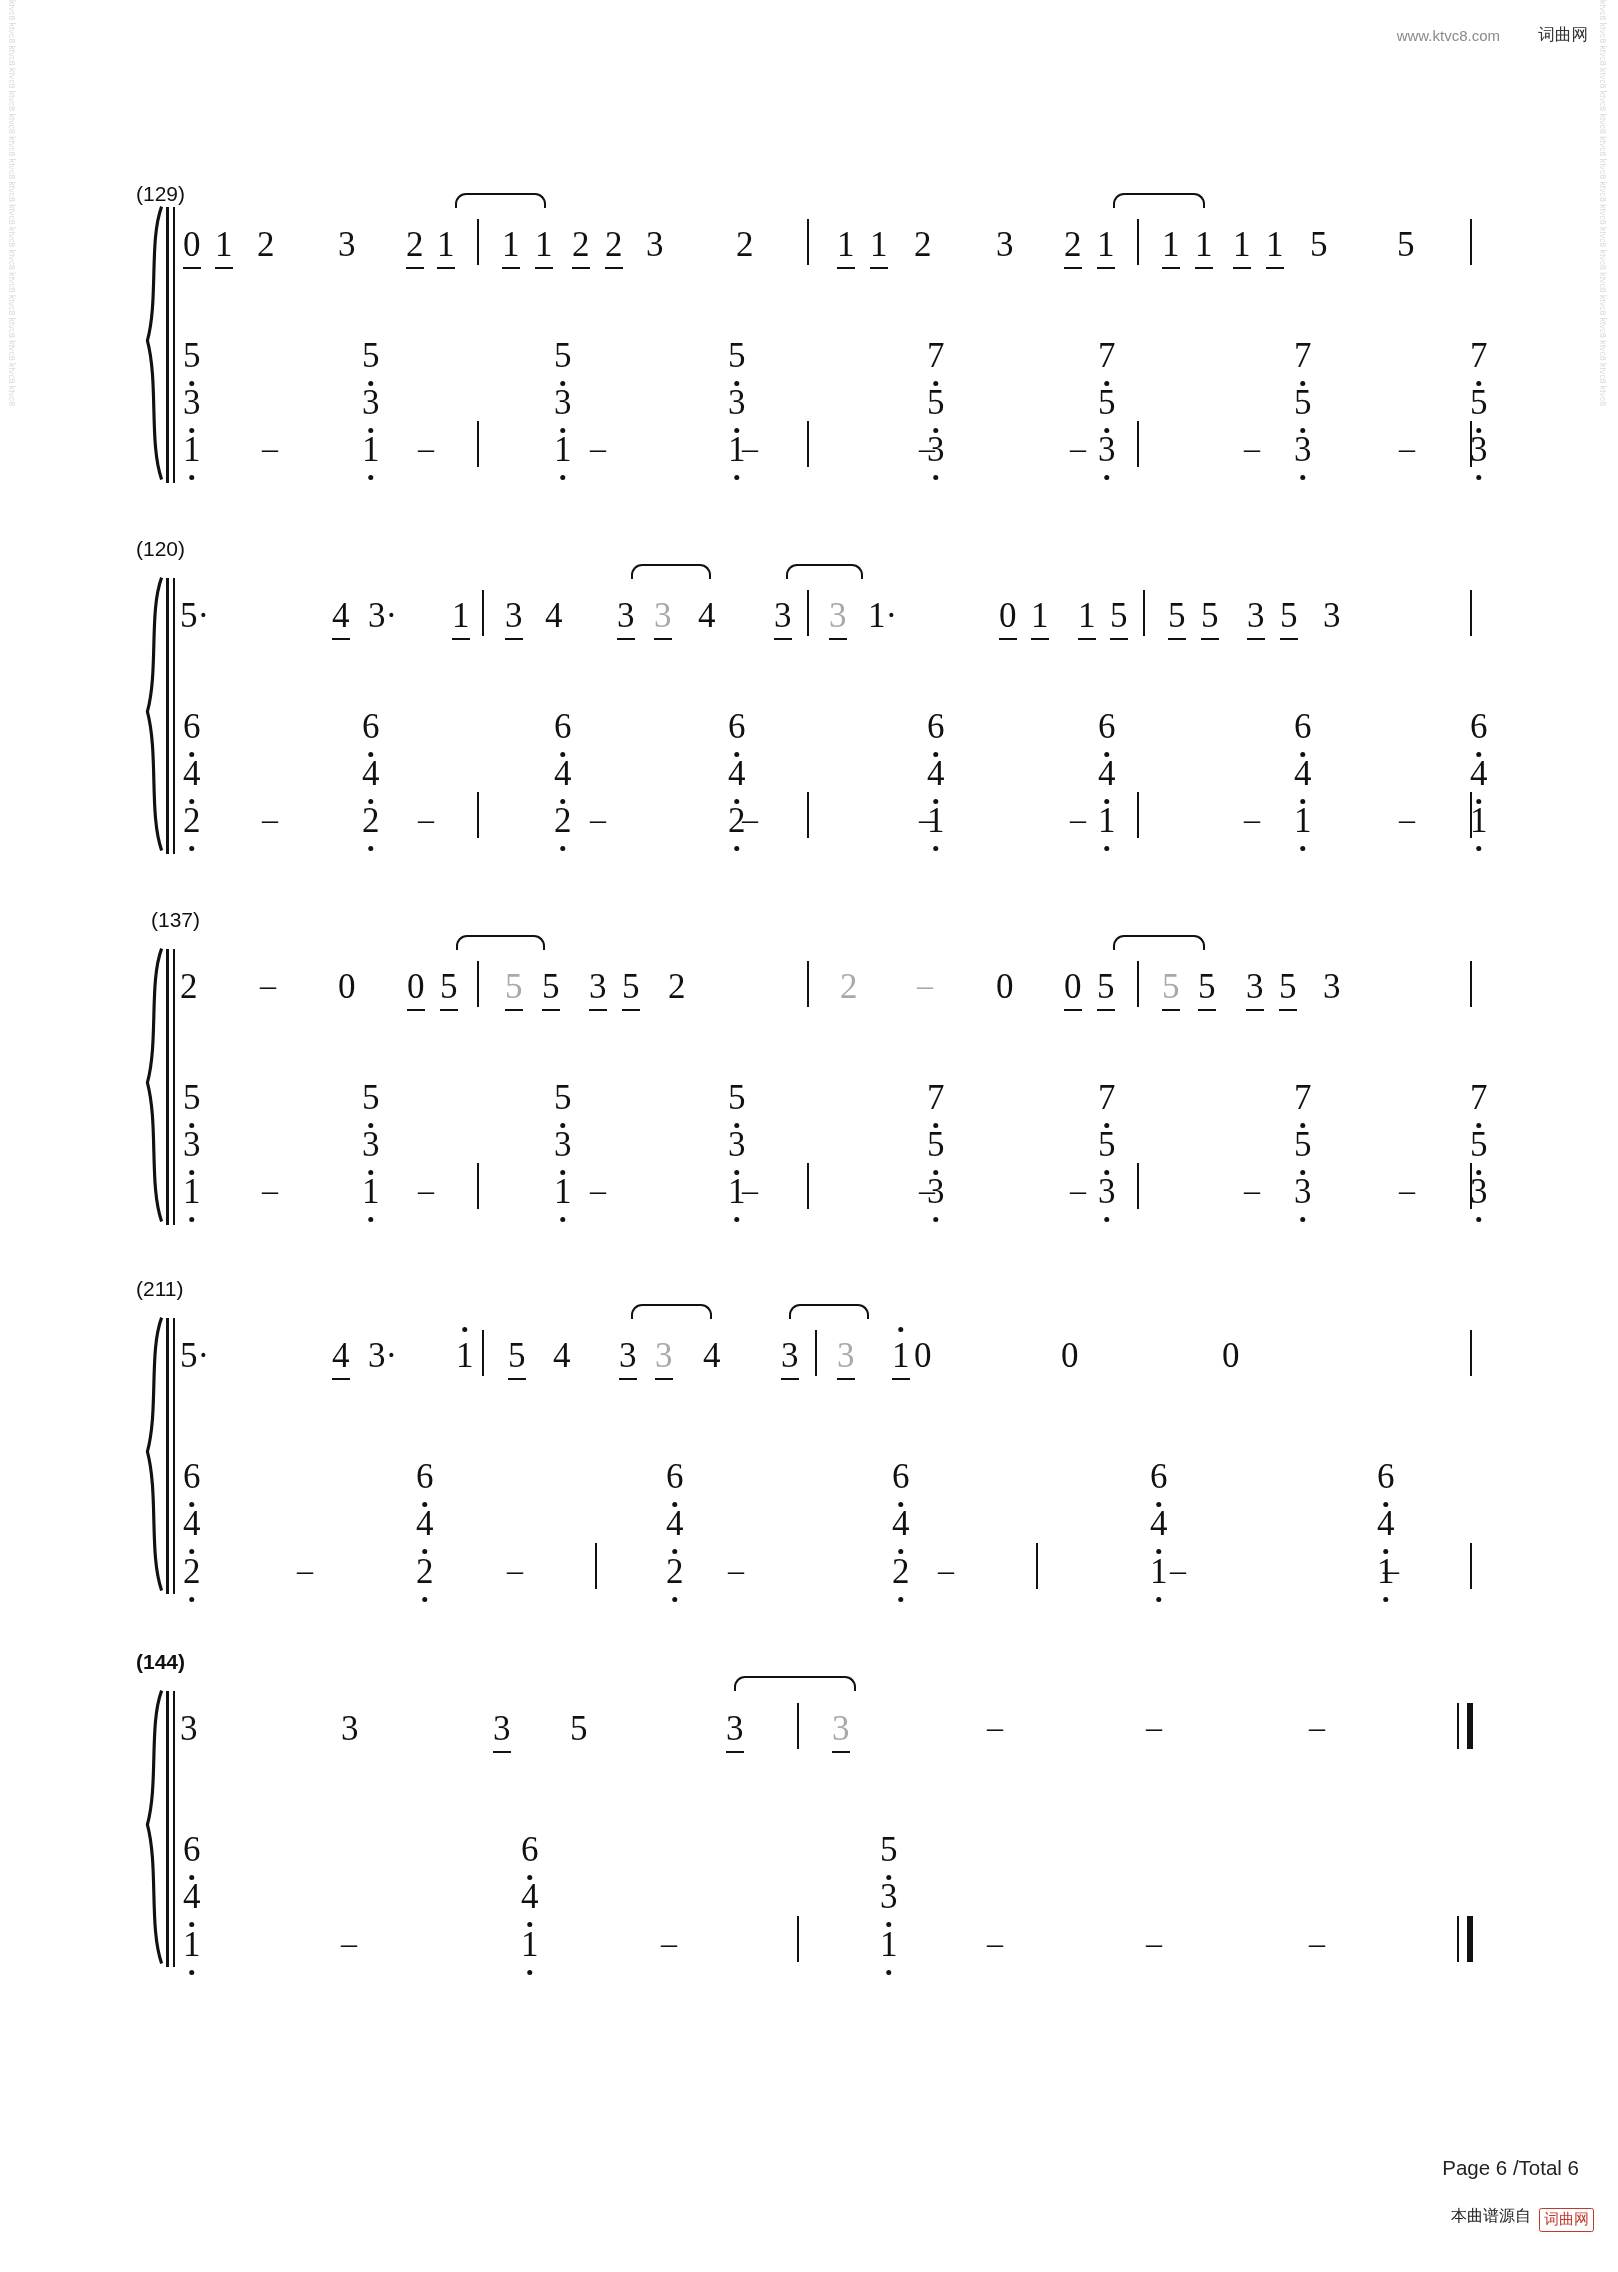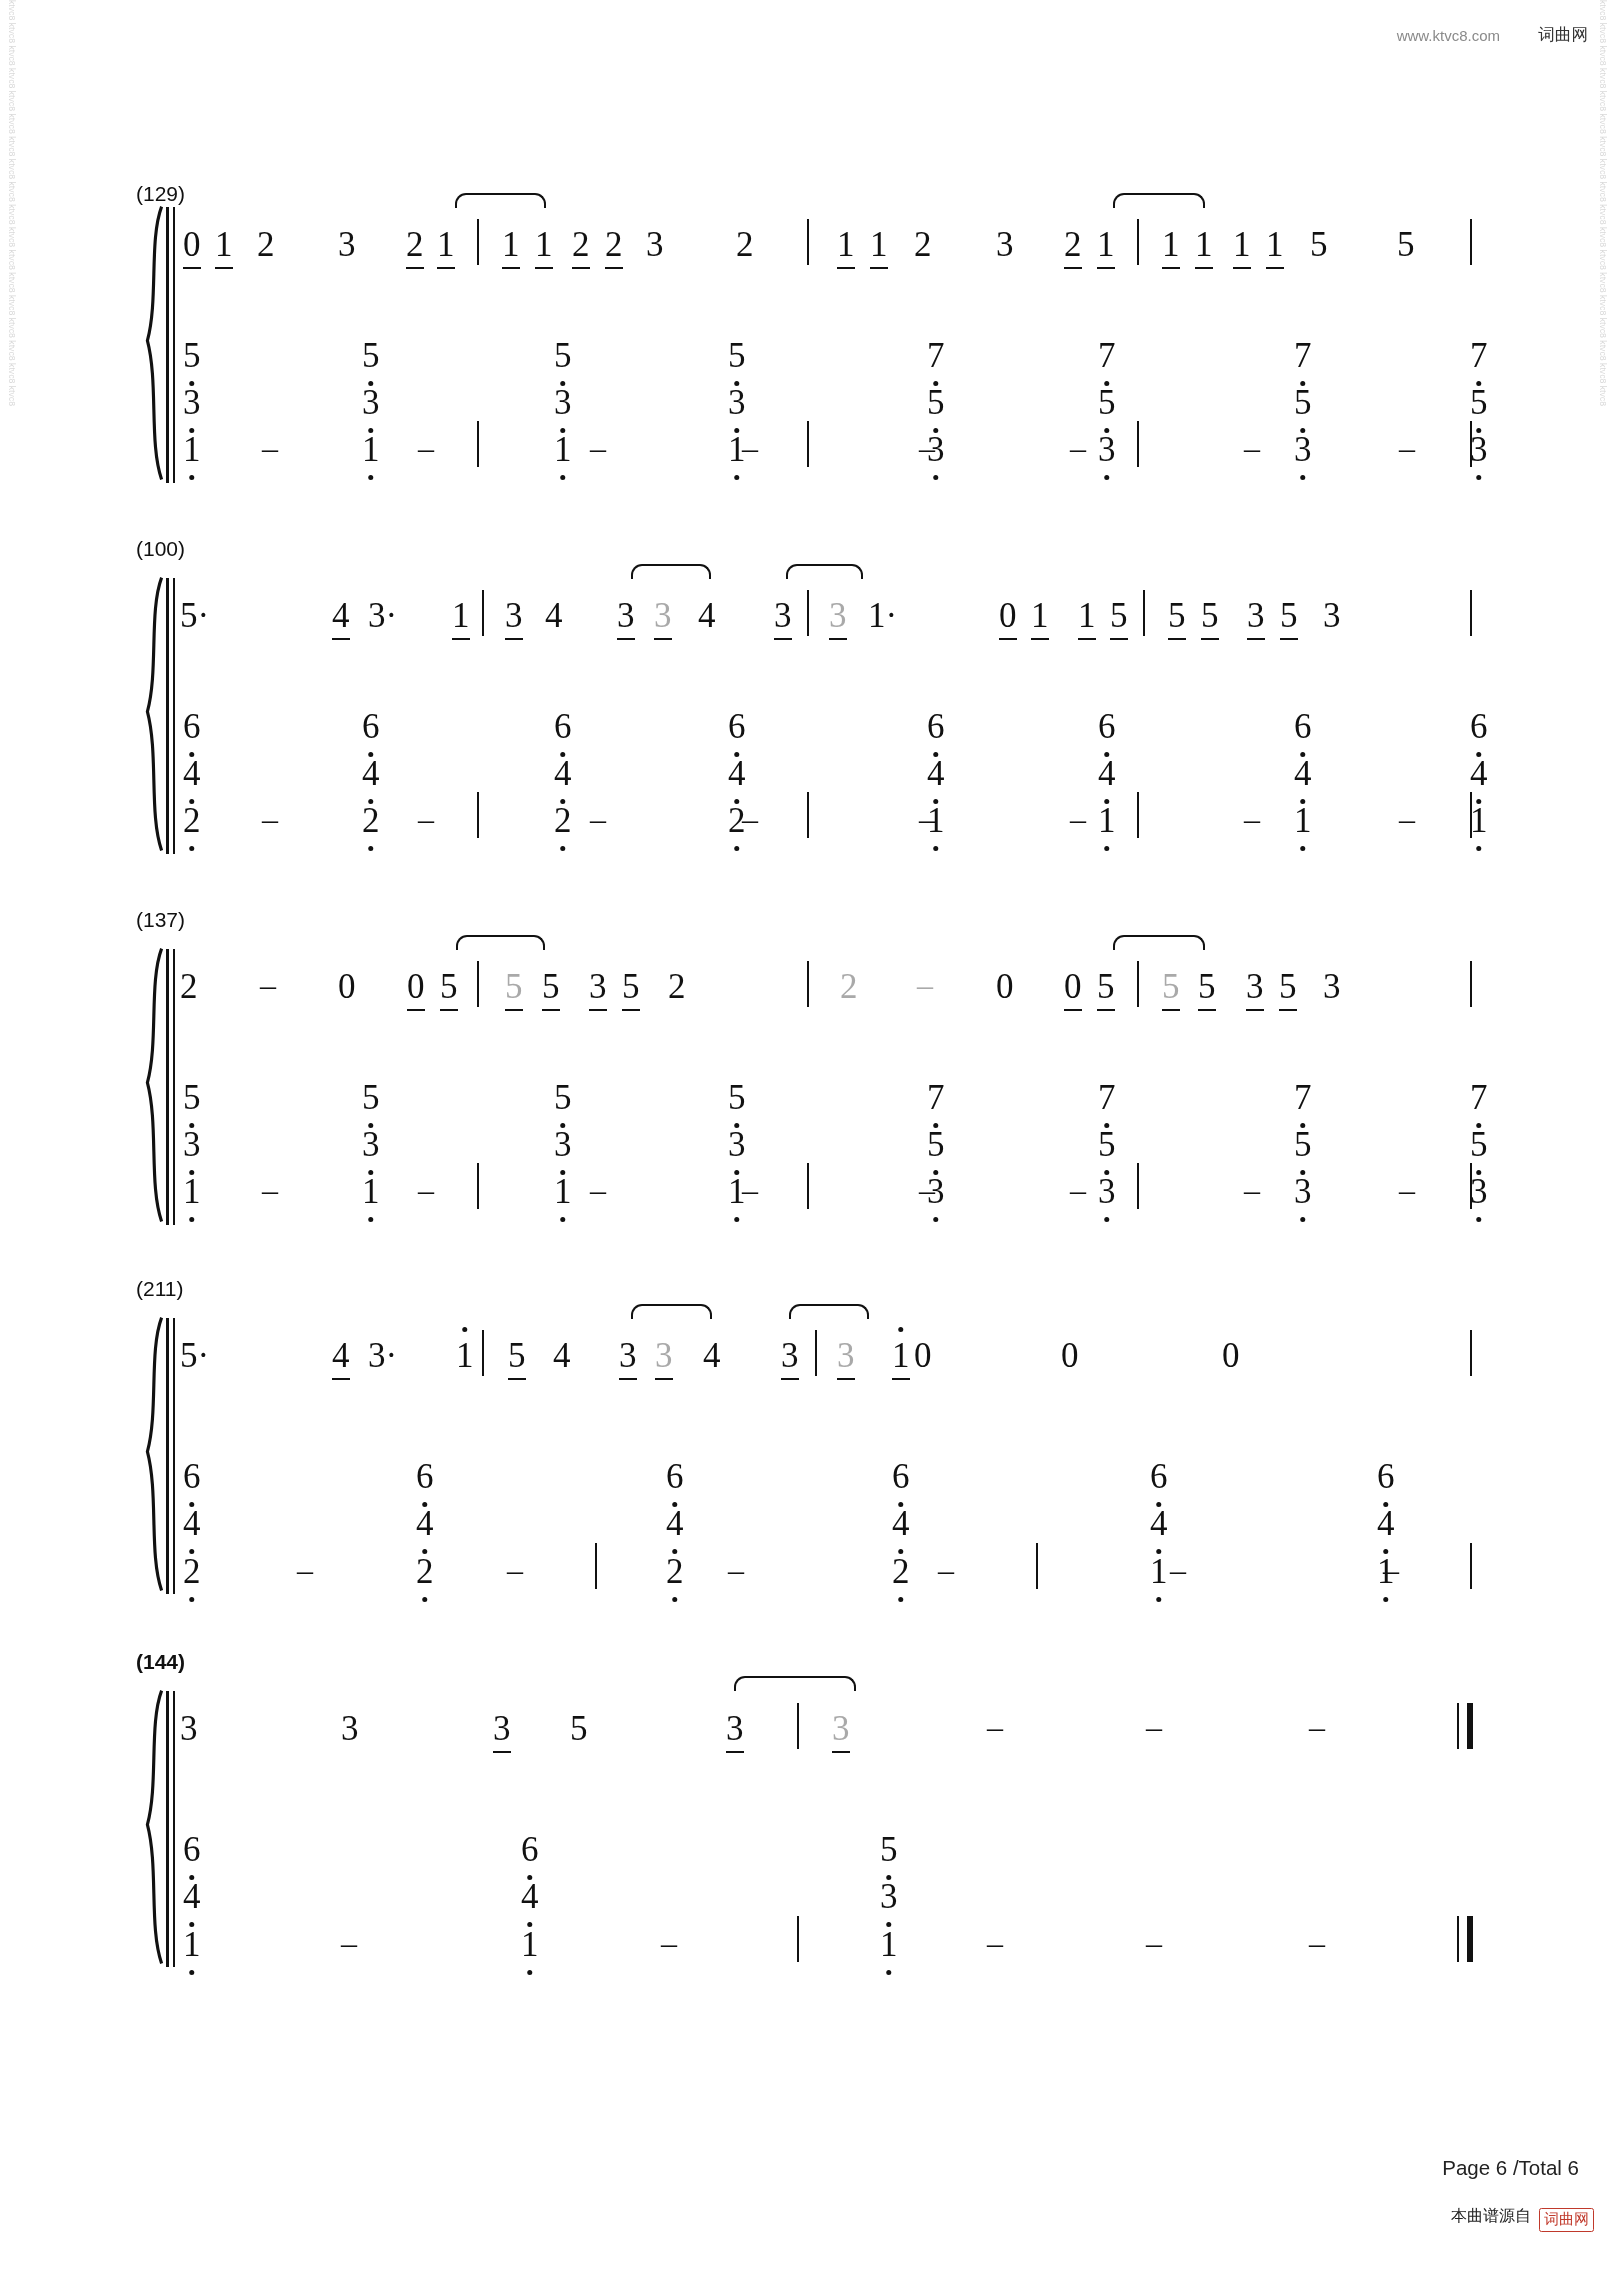--- a/index.html
+++ b/index.html
@@ -195,21 +195,21 @@
       <div class="barline" style="left:1137px;top:-9.5px;height:46px;"></div>
       <span class="cell num dot-below" style="left:1168px;">3</span>
       <span class="cell dash" style="left:1244px;">–</span>
       <span class="cell num dot-below" style="left:1323px;">3</span>
       <span class="cell dash" style="left:1399px;">–</span>
       <div class="barline" style="left:1470px;top:-9.5px;height:46px;"></div>
     </div>
   </div>
 
   <div class="system" style="top:537px;">
-    <div class="measure-label" style="top:0px;">(100)</div>
+    <div class="measure-label" style="top:0px;">(120)</div>
     <div class="brace" style="top:39px;">
       <svg width="27" height="276" viewBox="0 0 34 350">
           <path d="M26 2 C10 45 22 120 8 172 C22 225 10 302 26 348" stroke="#111" stroke-width="4" fill="none"></path>
         </svg>
     </div>
     <div class="barline-left" style="top:41px;height:276px;"></div>
     <div class="barline-left2" style="top:41px;height:276px;"></div>
 
     <div class="row" style="top:59px;">
       <span class="cell" style="left:180px;">5·</span>
@@ -279,21 +279,21 @@
       <div class="barline" style="left:1137px;top:-9.5px;height:46px;"></div>
       <span class="cell num dot-below" style="left:1168px;">1</span>
       <span class="cell dash" style="left:1244px;">–</span>
       <span class="cell num dot-below" style="left:1323px;">1</span>
       <span class="cell dash" style="left:1399px;">–</span>
       <div class="barline" style="left:1470px;top:-9.5px;height:46px;"></div>
     </div>
   </div>
 
   <div class="system" style="top:908px;">
-    <div class="measure-label" style="top:0px;">(137)</div>
+    <div class="measure-label" style="top:0px;margin-left:15px;">(137)</div>
     <div class="brace" style="top:39px;">
       <svg width="27" height="276" viewBox="0 0 34 350">
           <path d="M26 2 C10 45 22 120 8 172 C22 225 10 302 26 348" stroke="#111" stroke-width="4" fill="none"></path>
         </svg>
     </div>
     <div class="barline-left" style="top:41px;height:276px;"></div>
     <div class="barline-left2" style="top:41px;height:276px;"></div>
 
     <div class="row" style="top:59px;">
       <span class="cell" style="left:180px;">2</span>

